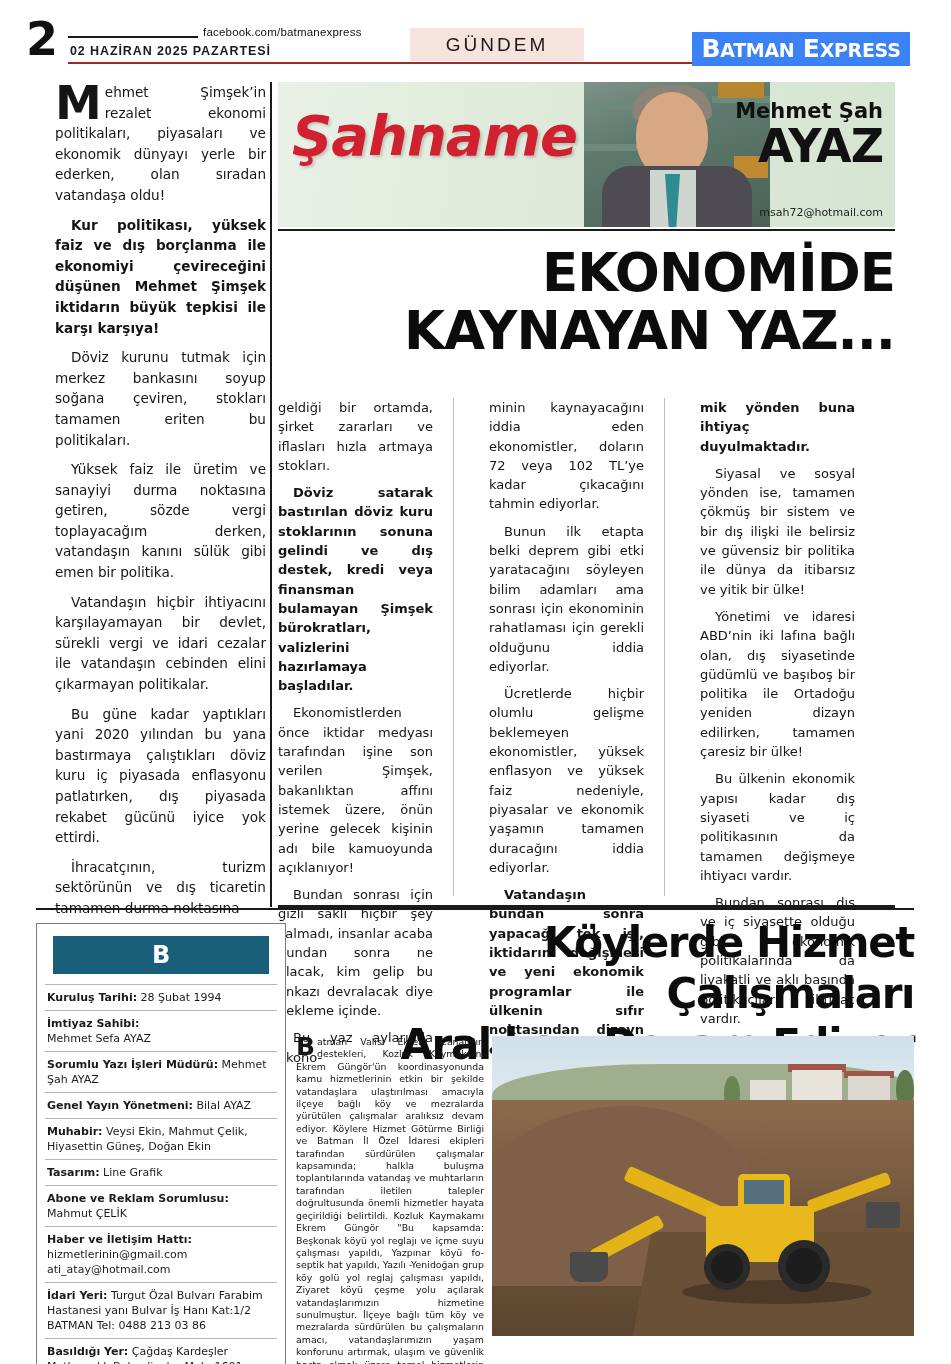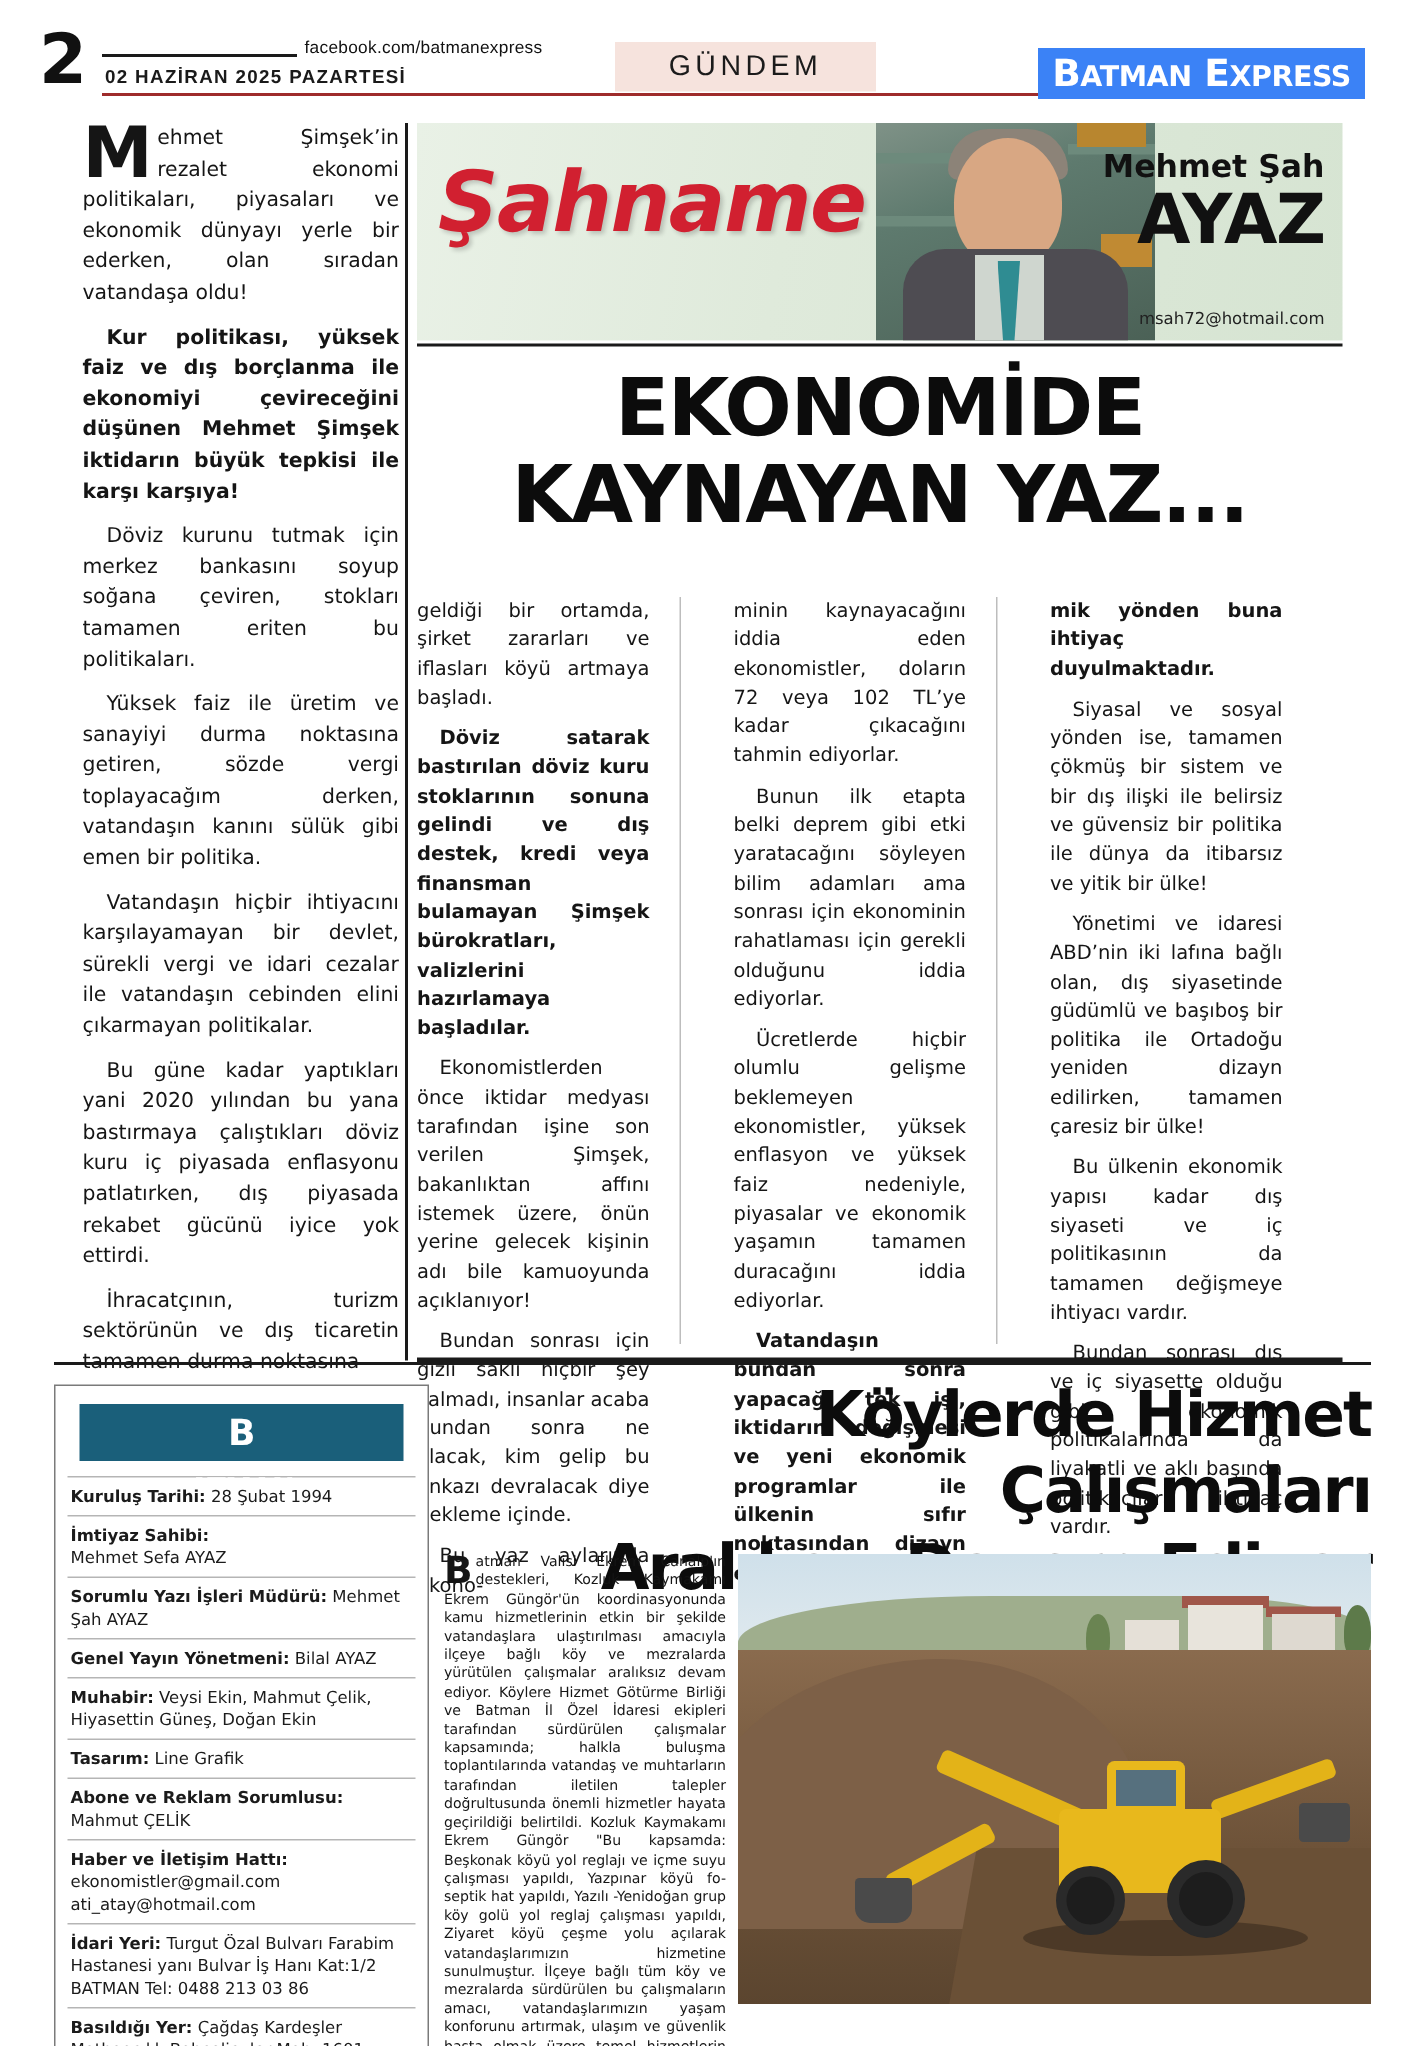--- a/index.html
+++ b/index.html
@@ -137,21 +137,21 @@
     position:absolute;right:12px;bottom:8px;
     font-size:11px;color:#222;font-family:"DejaVu Sans", sans-serif;
   }
   .banner-rule{
     position:absolute;left:278px;top:229px;width:617px;height:2px;background:#1a1a1a;
   }
 
   
   .headline{
     position:absolute;left:278px;top:244px;width:617px;
-    text-align:center;
+    text-align:right;
     font-family:"DejaVu Sans", sans-serif;
     font-weight:bold;
     font-size:53px;line-height:58px;
     letter-spacing:-1px;color:#0c0c0c;
   }
 
   
   .art-cols{position:absolute;left:278px;top:398px;width:617px;height:505px;}
   .acol{
     position:absolute;top:0;width:140px;height:500px;
@@ -304,21 +304,21 @@
   </div>
   <div class="banner-rule"></div>
 
   <div class="headline">EKONOMİDE KAYNAYAN YAZ...</div>
 
   <div class="art-cols">
     <div class="sep sep1"></div>
     <div class="sep sep2"></div>
 
     <div class="acol acol0">
-      <p class="cont">geldiği bir ortamda, şirket zararları ve iflasları köyü artmaya başladı.</p>
+      <p class="cont">geldiği bir ortamda, şirket zararları ve iflasları hızla artmaya stokları.</p>
       <p class="b">Döviz satarak bastırılan döviz kuru stoklarının sonuna gelindi ve dış destek, kredi veya finansman bulamayan Şimşek bürokratları, valizlerini hazırlamaya başladılar.</p>
       <p>Ekonomistlerden önce iktidar medyası tarafından işine son verilen Şimşek, bakanlıktan affını istemek üzere, önün yerine gelecek kişinin adı bile kamuoyunda açıklanıyor!</p>
       <p>Bundan sonrası için gizli saklı hiçbir şey kalmadı, insanlar acaba bundan sonra ne olacak, kim gelip bu enkazı devralacak diye bekleme içinde.</p>
       <p>Bu yaz aylarında ekono-</p>
     </div>
 
     <div class="acol ac2" style="width:155px;">
       <p class="cont">minin kaynayacağını iddia eden ekonomistler, doların 72 veya 102 TL’ye kadar çıkacağını tahmin ediyorlar.</p>
       <p>Bunun ilk etapta belki deprem gibi etki yaratacağını söyleyen bilim adamları ama sonrası için ekonominin rahatlaması için gerekli olduğunu iddia ediyorlar.</p>
       <p>Ücretlerde hiçbir olumlu gelişme beklemeyen ekonomistler, yüksek enflasyon ve yüksek faiz nedeniyle, piyasalar ve ekonomik yaşamın tamamen duracağını iddia ediyorlar.</p>
@@ -346,21 +346,21 @@
         </span>
     </div>
 
     <div class="imp-row"><b>Kuruluş Tarihi:</b><span> 28 Şubat 1994</span></div>
     <div class="imp-row"><b>İmtiyaz Sahibi:</b><br><span>Mehmet Sefa AYAZ</span></div>
     <div class="imp-row"><b>Sorumlu Yazı İşleri Müdürü:</b><span> Mehmet Şah AYAZ</span></div>
     <div class="imp-row"><b>Genel Yayın Yönetmeni:</b><span> Bilal AYAZ</span></div>
     <div class="imp-row"><b>Muhabir:</b><span> Veysi Ekin, Mahmut Çelik, Hiyasettin Güneş, Doğan Ekin</span></div>
     <div class="imp-row"><b>Tasarım:</b><span> Line Grafik</span></div>
     <div class="imp-row"><b>Abone ve Reklam Sorumlusu:</b><span> Mahmut ÇELİK</span></div>
-    <div class="imp-row"><b>Haber ve İletişim Hattı:</b><br><span style="white-space:pre-line">ekonomistler@gmail.com
+    <div class="imp-row"><b>Haber ve İletişim Hattı:</b><br><span style="white-space:pre-line">hizmetlerinin@gmail.com
 ati_atay@hotmail.com</span></div>
     <div class="imp-row"><b>İdari Yeri:</b><span> Turgut Özal Bulvarı Farabim Hastanesi yanı Bulvar İş Hanı Kat:1/2 BATMAN Tel: 0488 213 03 86</span></div>
     <div class="imp-row"><b>Basıldığı Yer:</b><span> Çağdaş Kardeşler Matbaacılık Bahçelievler Mah. 1601 Sokak No:4  -  BATMAN TLF: 0488 212 28 33</span></div>
 
   </div>
 
   <div class="bot-head">
     <div>Köylerde Hizmet Çalışmaları</div>
     <div>Aralıksız Devam Ediyor</div>
   </div>

